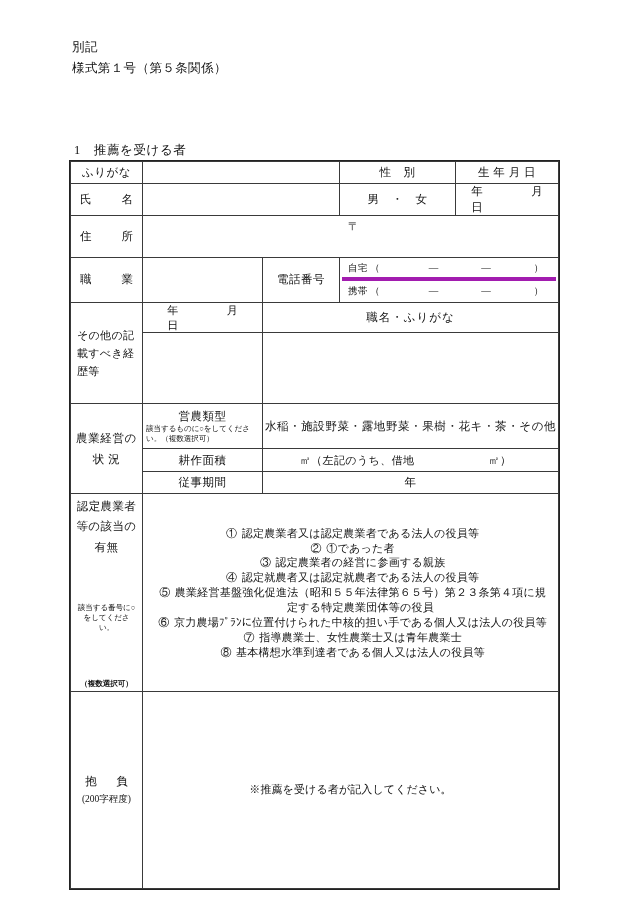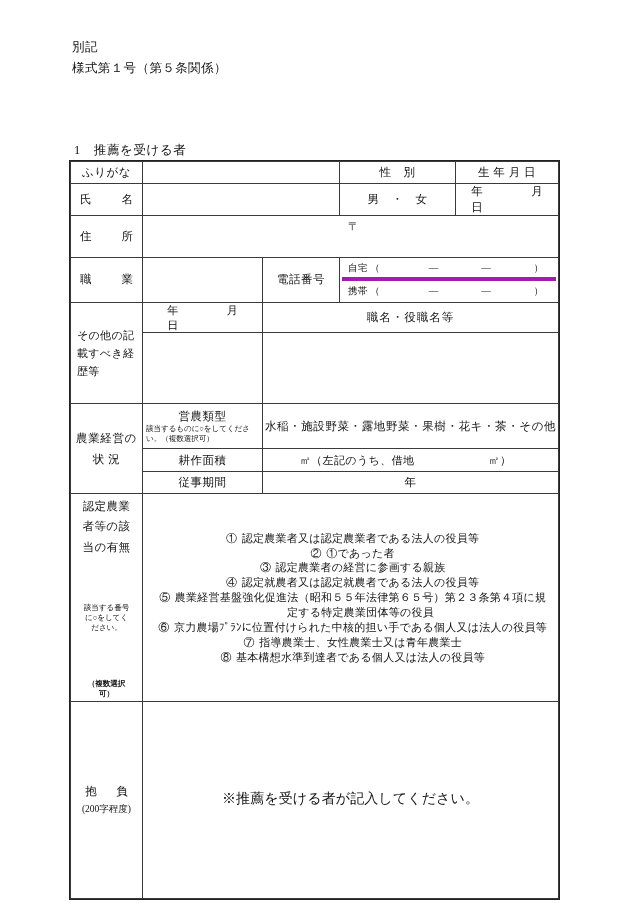--- a/index.html
+++ b/index.html
@@ -146,21 +146,21 @@
   }
   .li { white-space: nowrap; letter-spacing: 0.25px; }
   .li .mk { display: inline-block; width: 20px; }
   .li-cont { padding-left: 20px; white-space: nowrap; letter-spacing: 0.25px; }
 
   .aspir-cell {
     text-align: left;
     vertical-align: top;
     padding: 5px 4px 4px 7px;
   }
-  .aspir-note { font-size: 14px; letter-spacing: 0.1px; }
+  .aspir-note { font-size: 11px; letter-spacing: 0.1px; }
 
   .hou-label {
     line-height: 1.9;
     font-size: 11.5px;
   }
   .hou-sub { font-size: 9.5px; letter-spacing: 0px; }
   .sp-ymd-sm {
     display: inline-block;
     text-align: justify;
     text-align-last: justify;
@@ -268,21 +268,21 @@
     </tr>
 
     <tr>
       <td rowspan="2">
         <div class="vstack" style="letter-spacing:0.3px;font-size:11px;padding:0 6px;text-align:left;line-height:1.65">その他の記載すべき経歴等</div>
       </td>
       <td colspan="2" style="height:19px">
         <span class="sp-ymd-sm">年　　月　　日</span>
       </td>
       <td colspan="3">
-        <span class="lbl" style="letter-spacing:1px">職名・役職名等</span>
+        <span class="lbl" style="letter-spacing:1px">職名・ふりがな</span>
       </td>
     </tr>
     <tr>
       <td colspan="2" style="height:70px"></td>
       <td colspan="3"></td>
     </tr>
 
     <tr>
       <td rowspan="3">
         <div class="vstack" style="letter-spacing:0.6px;font-size:11.5px;line-height:1.85">農業経営の 状 況</div>
@@ -309,21 +309,21 @@
     <tr>
       <td colspan="2" style="height:21px">
         <span class="lbl">従事期間</span>
       </td>
       <td colspan="3">
         <span class="lbl">年</span>
       </td>
     </tr>
 
     <tr>
-      <td style="padding:2px 8px">
+      <td style="padding:2px 2px">
         <div class="hou-label" style="font-size:11.5px;letter-spacing:0.4px;line-height:1.75">認定農業者等の該当の有無</div>
         <span class="note note-c">該当する番号に○をしてください。</span>
         <span class="note note-c note-b">（複数選択可）</span>
       </td>
       <td colspan="5" class="list-cell">
         <div class="li"><span class="mk">①</span><span>認定農業者又は認定農業者である法人の役員等</span></div>
         <div class="li"><span class="mk">②</span><span>①であった者</span></div>
         <div class="li"><span class="mk">③</span><span>認定農業者の経営に参画する親族</span></div>
         <div class="li"><span class="mk">④</span><span>認定就農者又は認定就農者である法人の役員等</span></div>
         <div class="li"><span class="mk">⑤</span><span>農業経営基盤強化促進法（昭和５５年法律第６５号）第２３条第４項に規</span></div>

